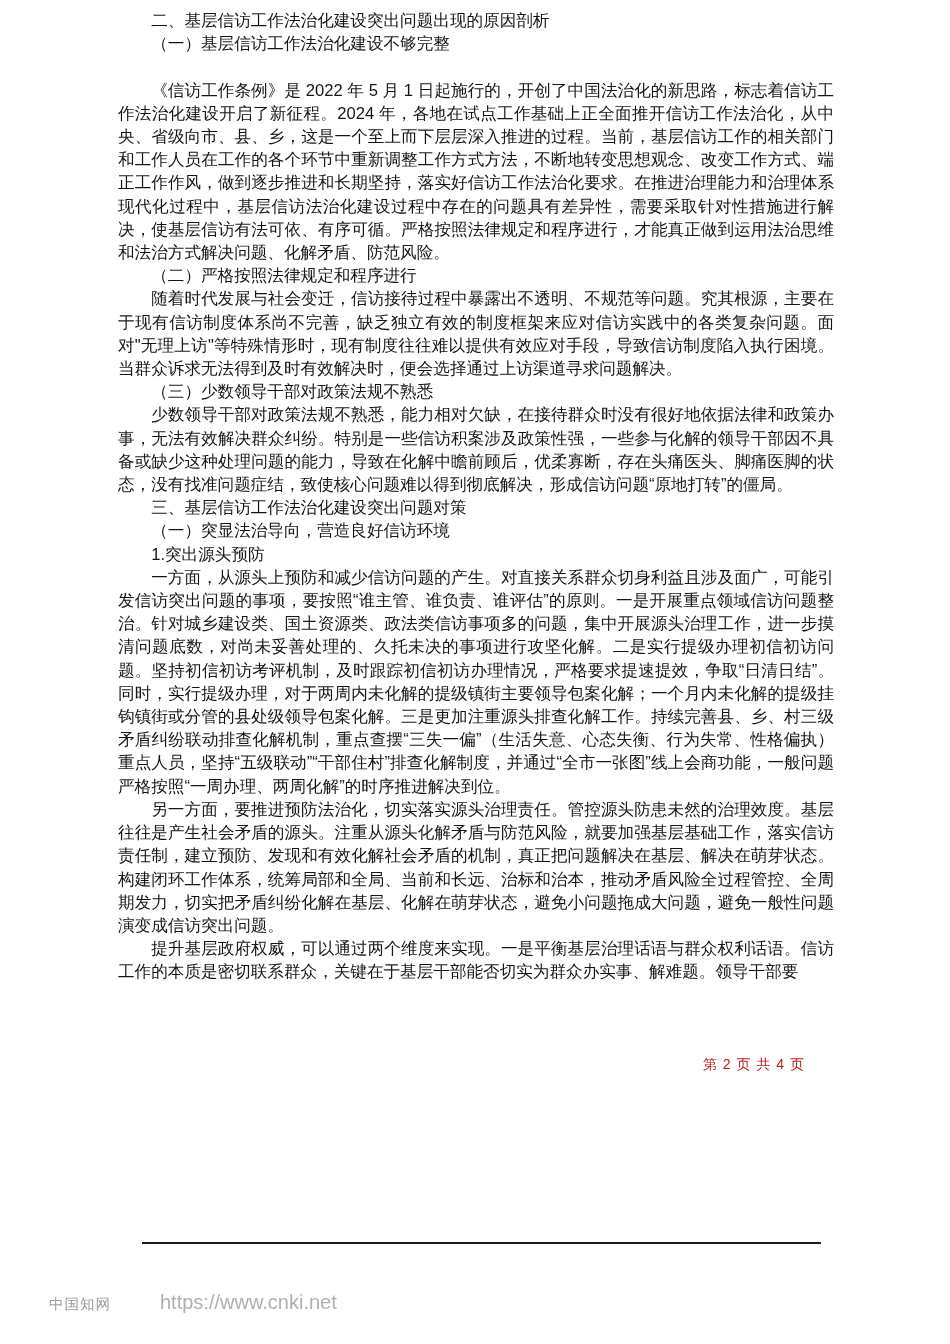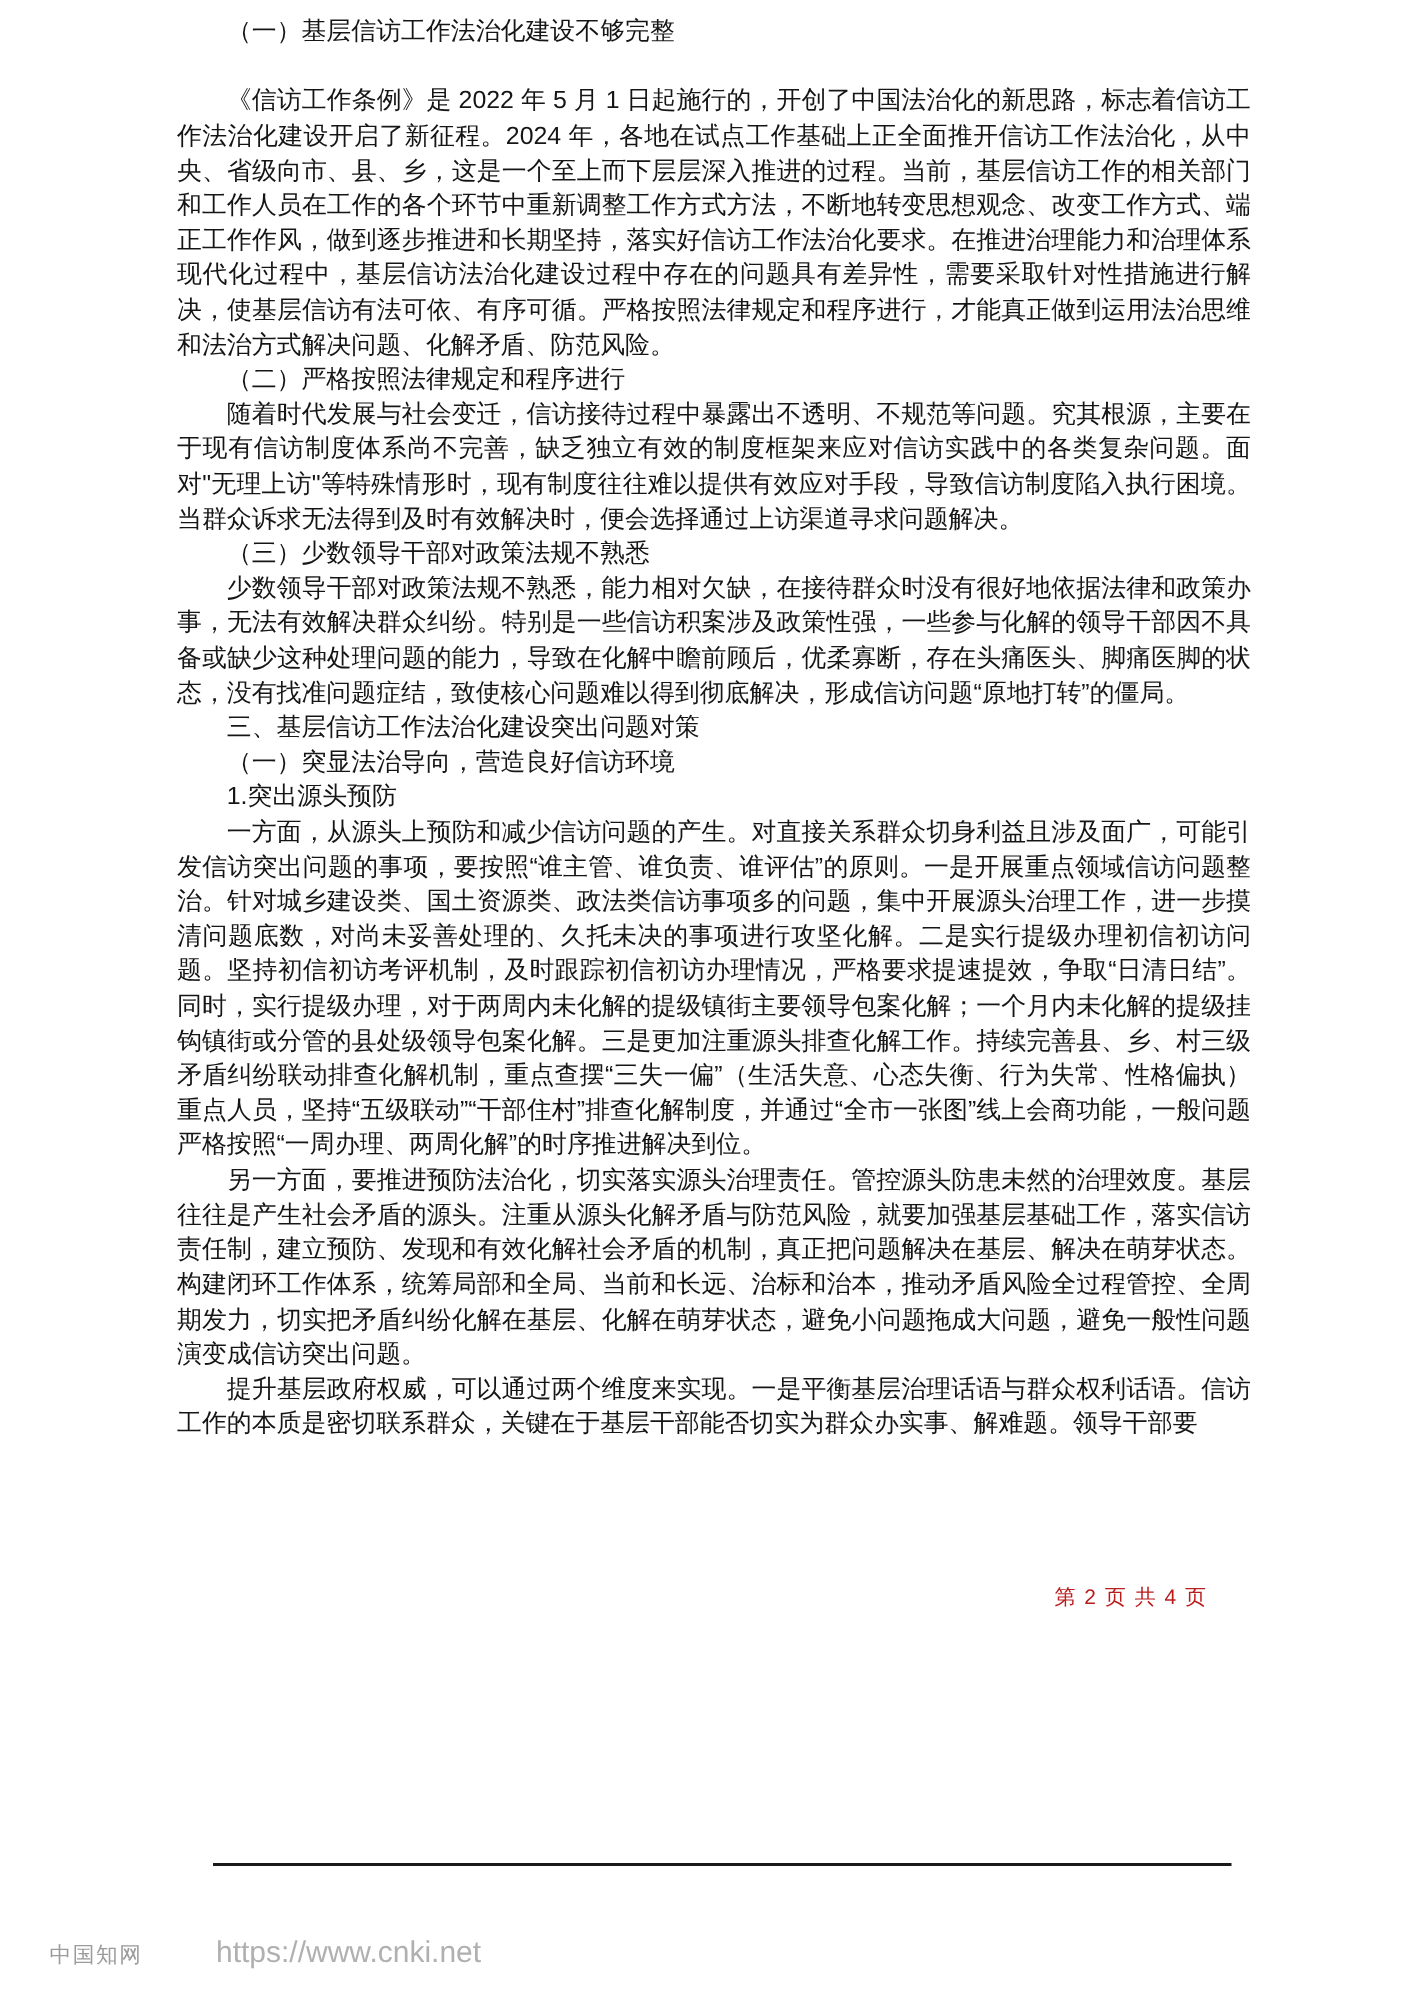--- a/index.html
+++ b/index.html
@@ -53,21 +53,21 @@
   .bottom-rule {
     position: absolute;
     left: 142px;
     top: 1242px;
     width: 679px;
     height: 2px;
     background: #1a1a1a;
   }
   .site-footer {
     position: absolute;
-    left: 33px;
+    left: 49px;
     top: 1291px;
     display: flex;
     align-items: baseline;
     gap: 49px;
   }
   .site-footer .brand {
     font-size: 14.5px;
     color: #9b9b9b;
     letter-spacing: 1px;
   }
@@ -75,20 +75,21 @@
     font-size: 20px;
     color: #b0b0b0;
   }
 </style>
 </head>
 <body>
 
 <div class="page">
 
   <div class="content" id="doc-content">
+      <div class="heading">二、基层信访工作法治化建设突出问题出现的原因剖析</div>
       <div class="heading">（一）基层信访工作法治化建设不够完整</div>
       <div class="spacer"></div>
       <div class="para">《信访工作条例》是 2022 年 5 月 1 日起施行的，开创了中国法治化的新思路，标志着信访工作法治化建设开启了新征程。2024 年，各地在试点工作基础上正全面推开信访工作法治化，从中央、省级向市、县、乡，这是一个至上而下层层深入推进的过程。当前，基层信访工作的相关部门和工作人员在工作的各个环节中重新调整工作方式方法，不断地转变思想观念、改变工作方式、端正工作作风，做到逐步推进和长期坚持，落实好信访工作法治化要求。在推进治理能力和治理体系现代化过程中，基层信访法治化建设过程中存在的问题具有差异性，需要采取针对性措施进行解决，使基层信访有法可依、有序可循。严格按照法律规定和程序进行，才能真正做到运用法治思维和法治方式解决问题、化解矛盾、防范风险。</div>
       <div class="heading">（二）严格按照法律规定和程序进行</div>
       <div class="para">随着时代发展与社会变迁，信访接待过程中暴露出不透明、不规范等问题。究其根源，主要在于现有信访制度体系尚不完善，缺乏独立有效的制度框架来应对信访实践中的各类复杂问题。面对"无理上访"等特殊情形时，现有制度往往难以提供有效应对手段，导致信访制度陷入执行困境。当群众诉求无法得到及时有效解决时，便会选择通过上访渠道寻求问题解决。</div>
       <div class="heading">（三）少数领导干部对政策法规不熟悉</div>
       <div class="para">少数领导干部对政策法规不熟悉，能力相对欠缺，在接待群众时没有很好地依据法律和政策办事，无法有效解决群众纠纷。特别是一些信访积案涉及政策性强，一些参与化解的领导干部因不具备或缺少这种处理问题的能力，导致在化解中瞻前顾后，优柔寡断，存在头痛医头、脚痛医脚的状态，没有找准问题症结，致使核心问题难以得到彻底解决，形成信访问题“原地打转”的僵局。</div>
       <div class="heading">三、基层信访工作法治化建设突出问题对策</div>
       <div class="heading">（一）突显法治导向，营造良好信访环境</div>
       <div class="heading">1.突出源头预防</div>

